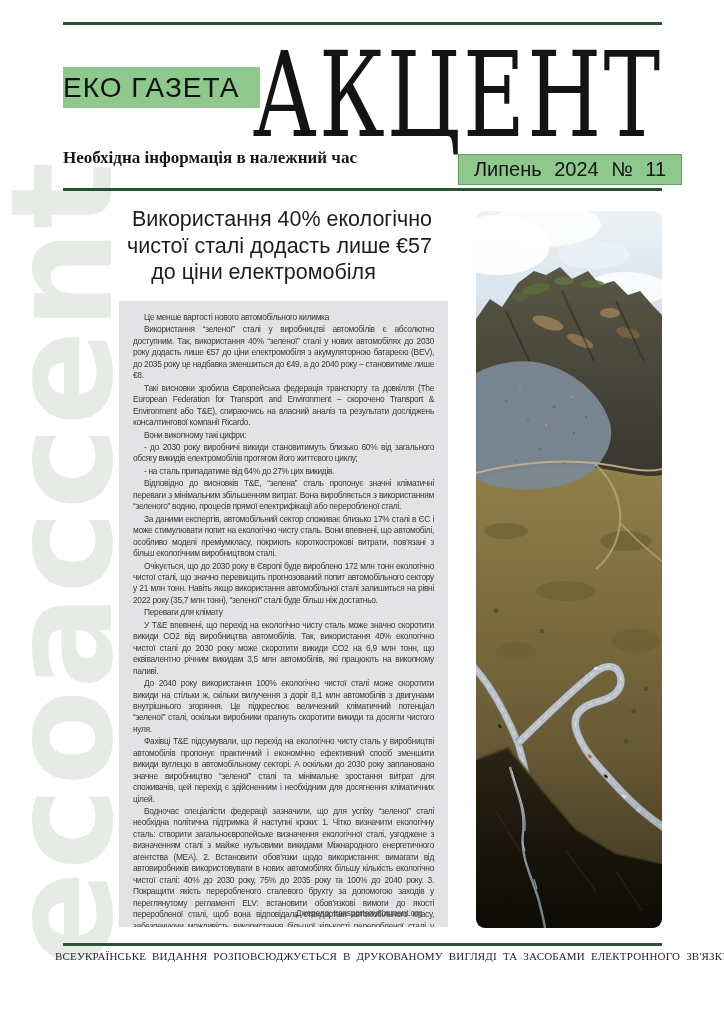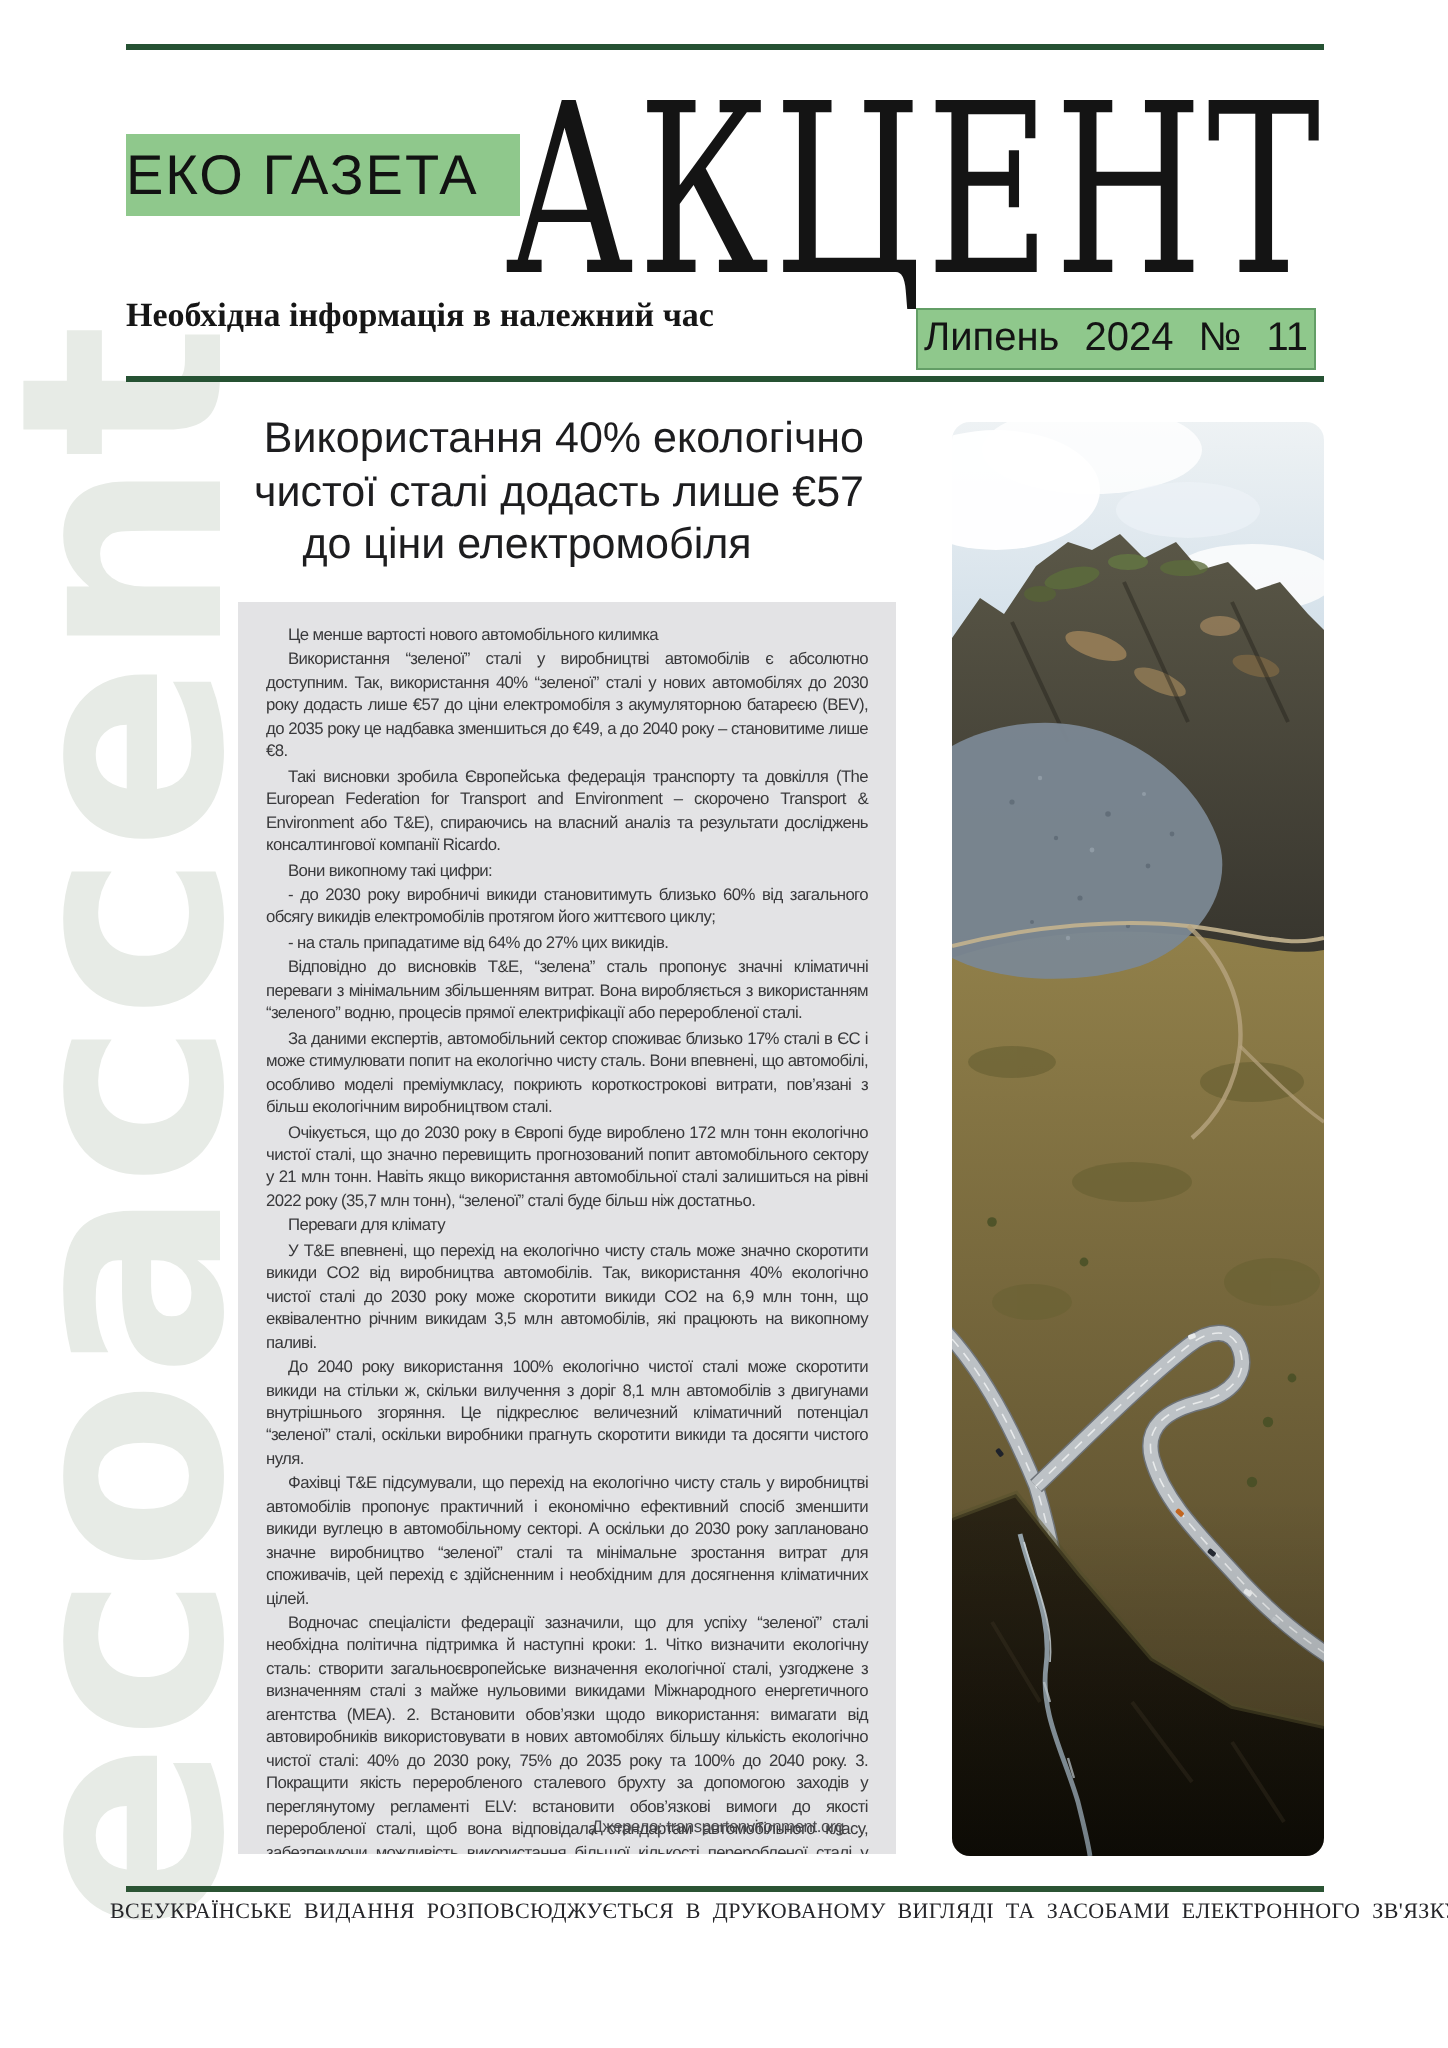--- a/index.html
+++ b/index.html
@@ -17,21 +17,21 @@
   .rule-top{top:22px;}
   .rule-header-bottom{top:188px;}
   .brand-box{position:absolute;left:63px;top:67px;width:197px;height:41px;
              background:#8fc88c;display:flex;align-items:center;justify-content:flex-start;
              font-size:28px;letter-spacing:1px;color:#121212;}
   .masthead{position:absolute;top:36px;right:62px;font-family:"DejaVu Serif",serif;
             font-size:118px;line-height:1;letter-spacing:3px;color:#141414;
             transform-origin:100% 0;transform:scaleX(0.72);white-space:nowrap;}
   .tagline{position:absolute;left:63px;top:148px;font-family:"Liberation Serif",serif;
            font-weight:bold;font-size:17px;color:#161616;}
-  .issue-box{position:absolute;left:458px;top:154px;width:200px;height:31px;
+  .issue-box{position:absolute;left:458px;top:154px;width:224px;height:31px;
              background:#8fc88c;border:1px solid #639e66;box-sizing:border-box;
              display:flex;align-items:center;justify-content:center;
              font-size:20px;word-spacing:7px;color:#141414;}
 
   
   .headline{position:absolute;left:95px;top:206px;width:337px;text-align:right;
             font-weight:normal;font-size:21.5px;line-height:26.5px;color:#1d1d1f;}
   .headline .hl-line{white-space:nowrap;text-align:center;}
   .headline .hl-line:first-child,.headline .hl-line:nth-child(2){text-align:right;}
 

